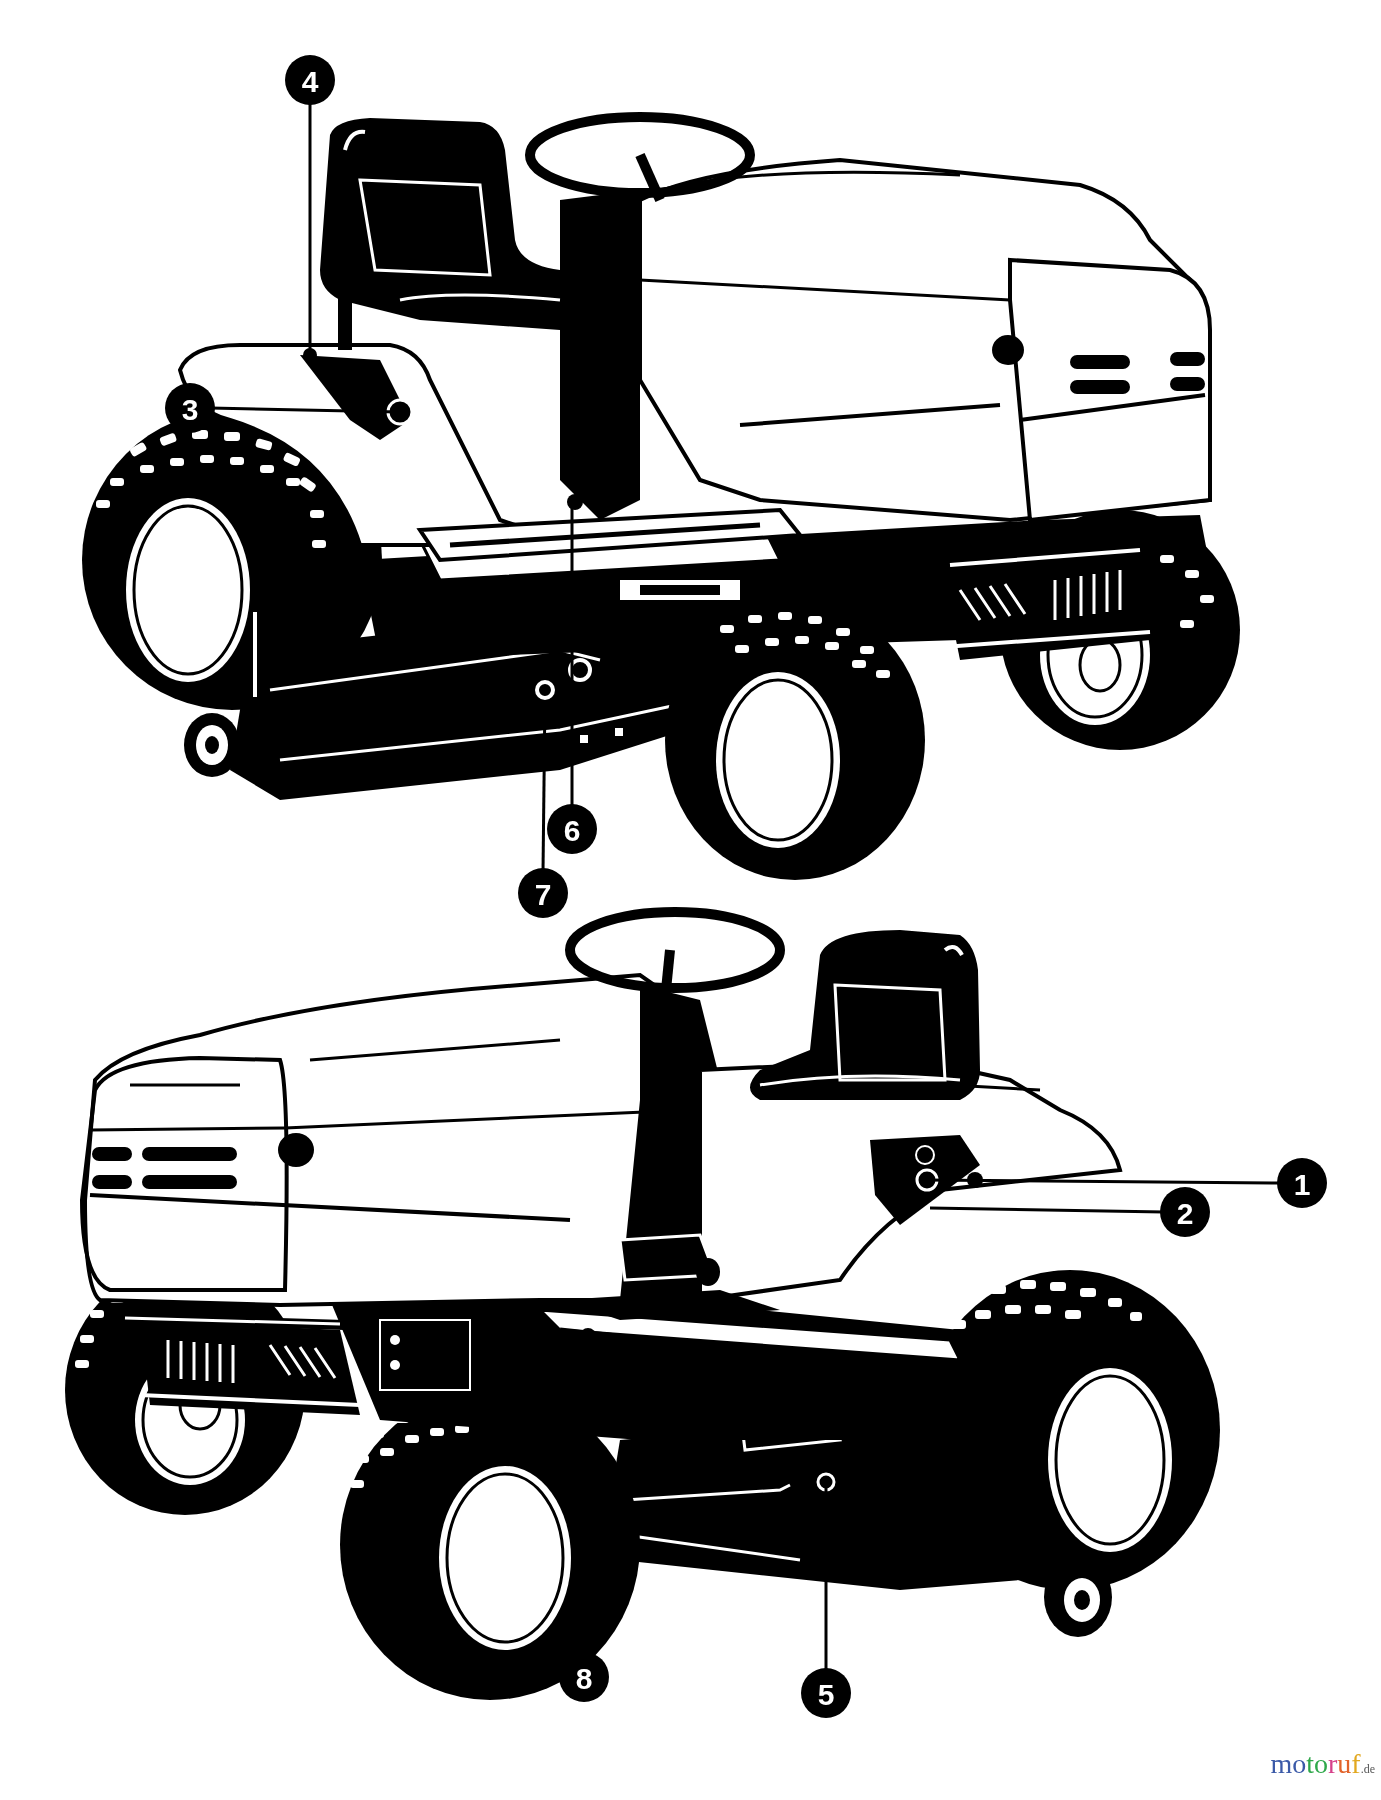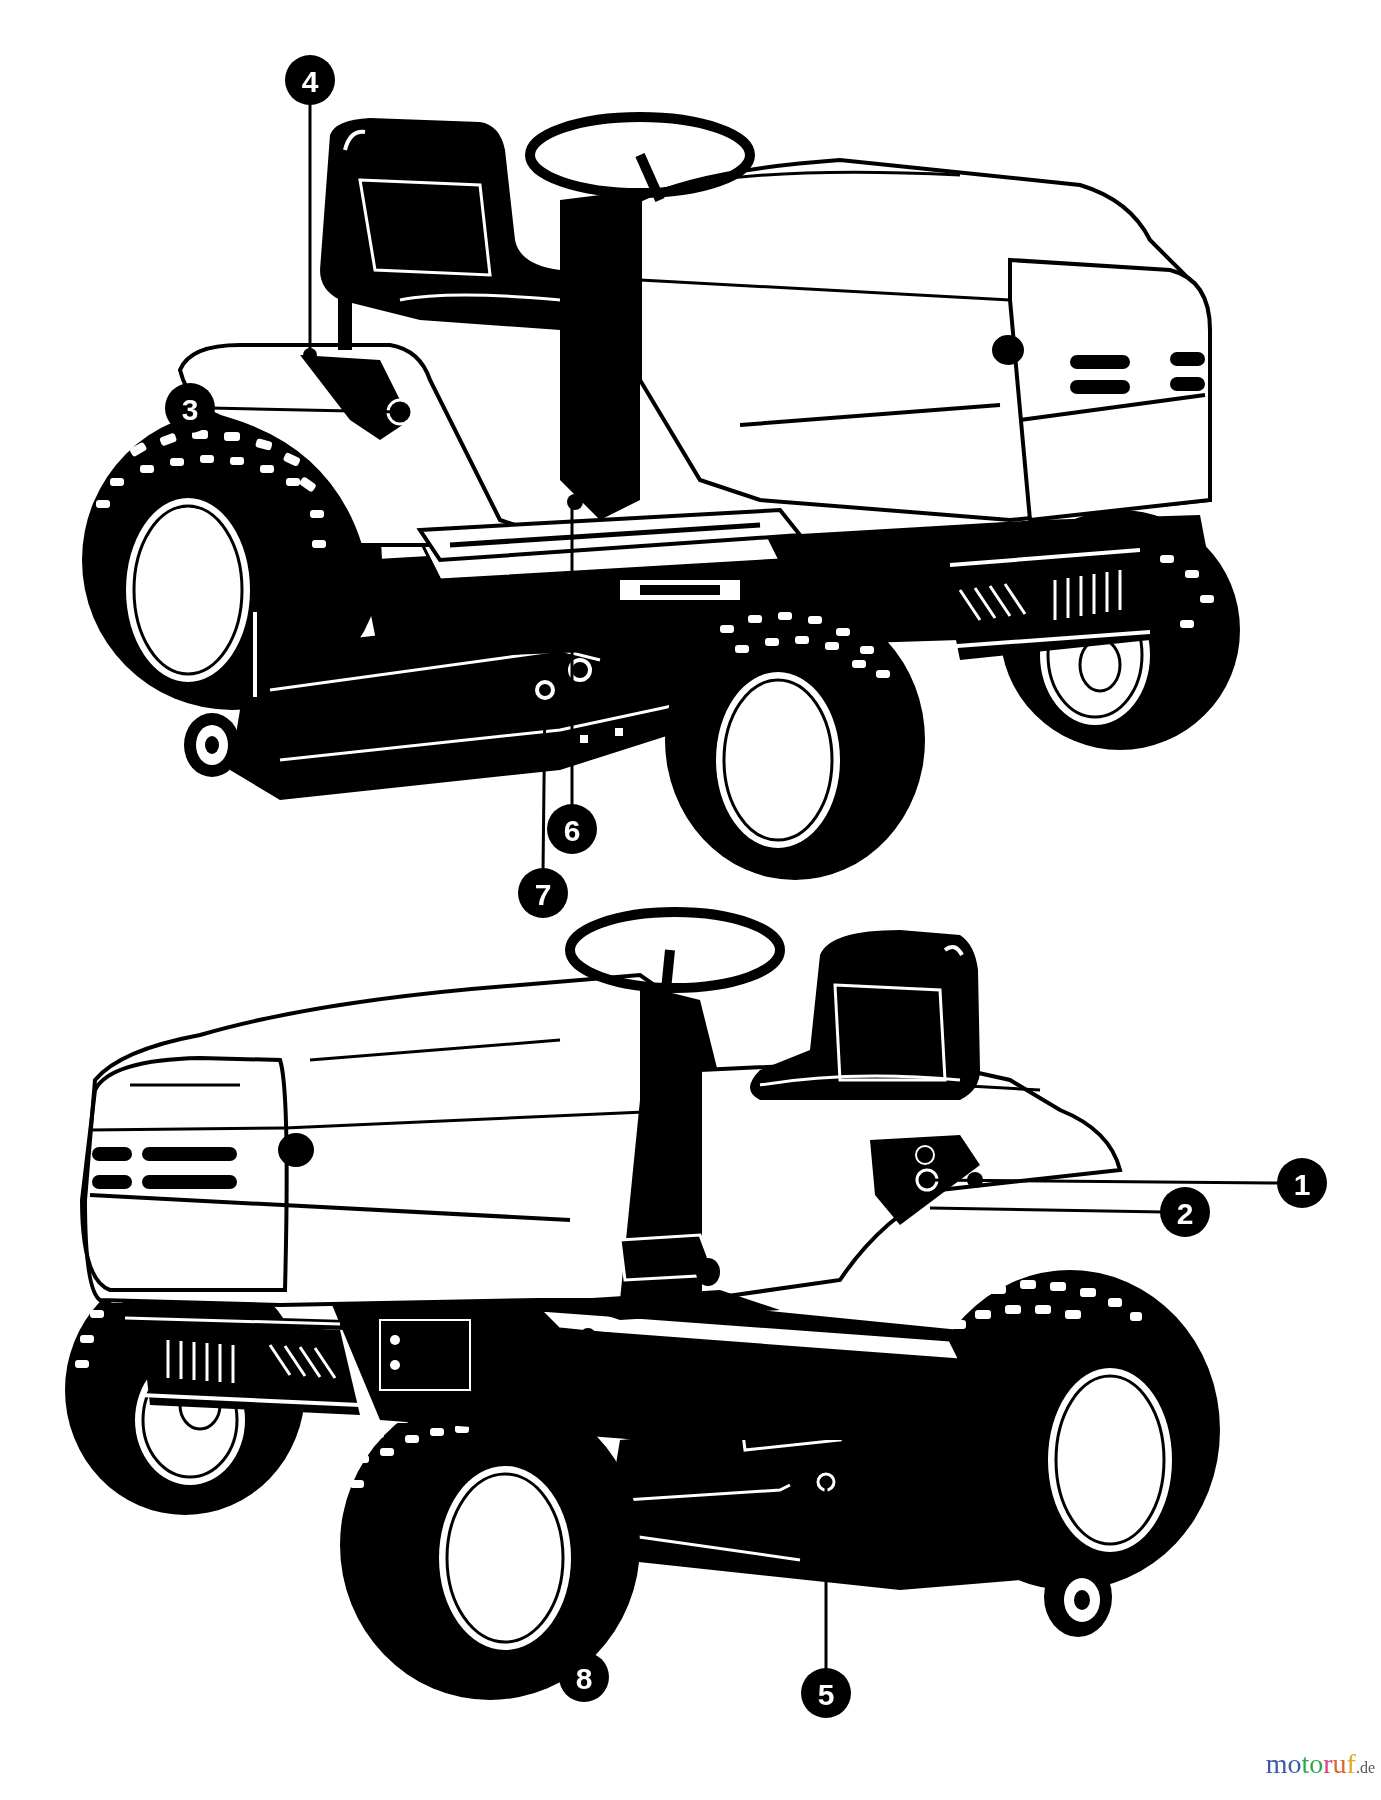--- a/index.html
+++ b/index.html
@@ -1,20 +1,20 @@
 <!DOCTYPE html>
 <html><head>
 <meta charset="utf-8">
 <style>
   html, body { margin: 0; padding: 0; background: #ffffff; }
   body { width: 1381px; height: 1800px; position: relative; overflow: hidden; font-family: "Liberation Sans", sans-serif; }
   #canvas { position: absolute; left: 0; top: 0; width: 1381px; height: 1800px; }
   .callout-num { font-family: "Liberation Sans", sans-serif; font-weight: bold; font-size: 30px; fill: #ffffff; text-anchor: middle; dominant-baseline: central; }
   .watermark { position: absolute; right: 6px; bottom: 20px; font-family: "Liberation Serif", serif; font-size: 28px; letter-spacing: 0px; }
-  .watermark .suffix { font-size: 16px; color: #555555; }
+  .watermark .suffix { font-size: 12px; color: #555555; }
   .wm-c { display: inline-block; }
 </style>
 </head>
 <body>
 
 <svg id="canvas" viewBox="0 0 1381 1800" xmlns="http://www.w3.org/2000/svg">
 
   <g>
 
     <g>

